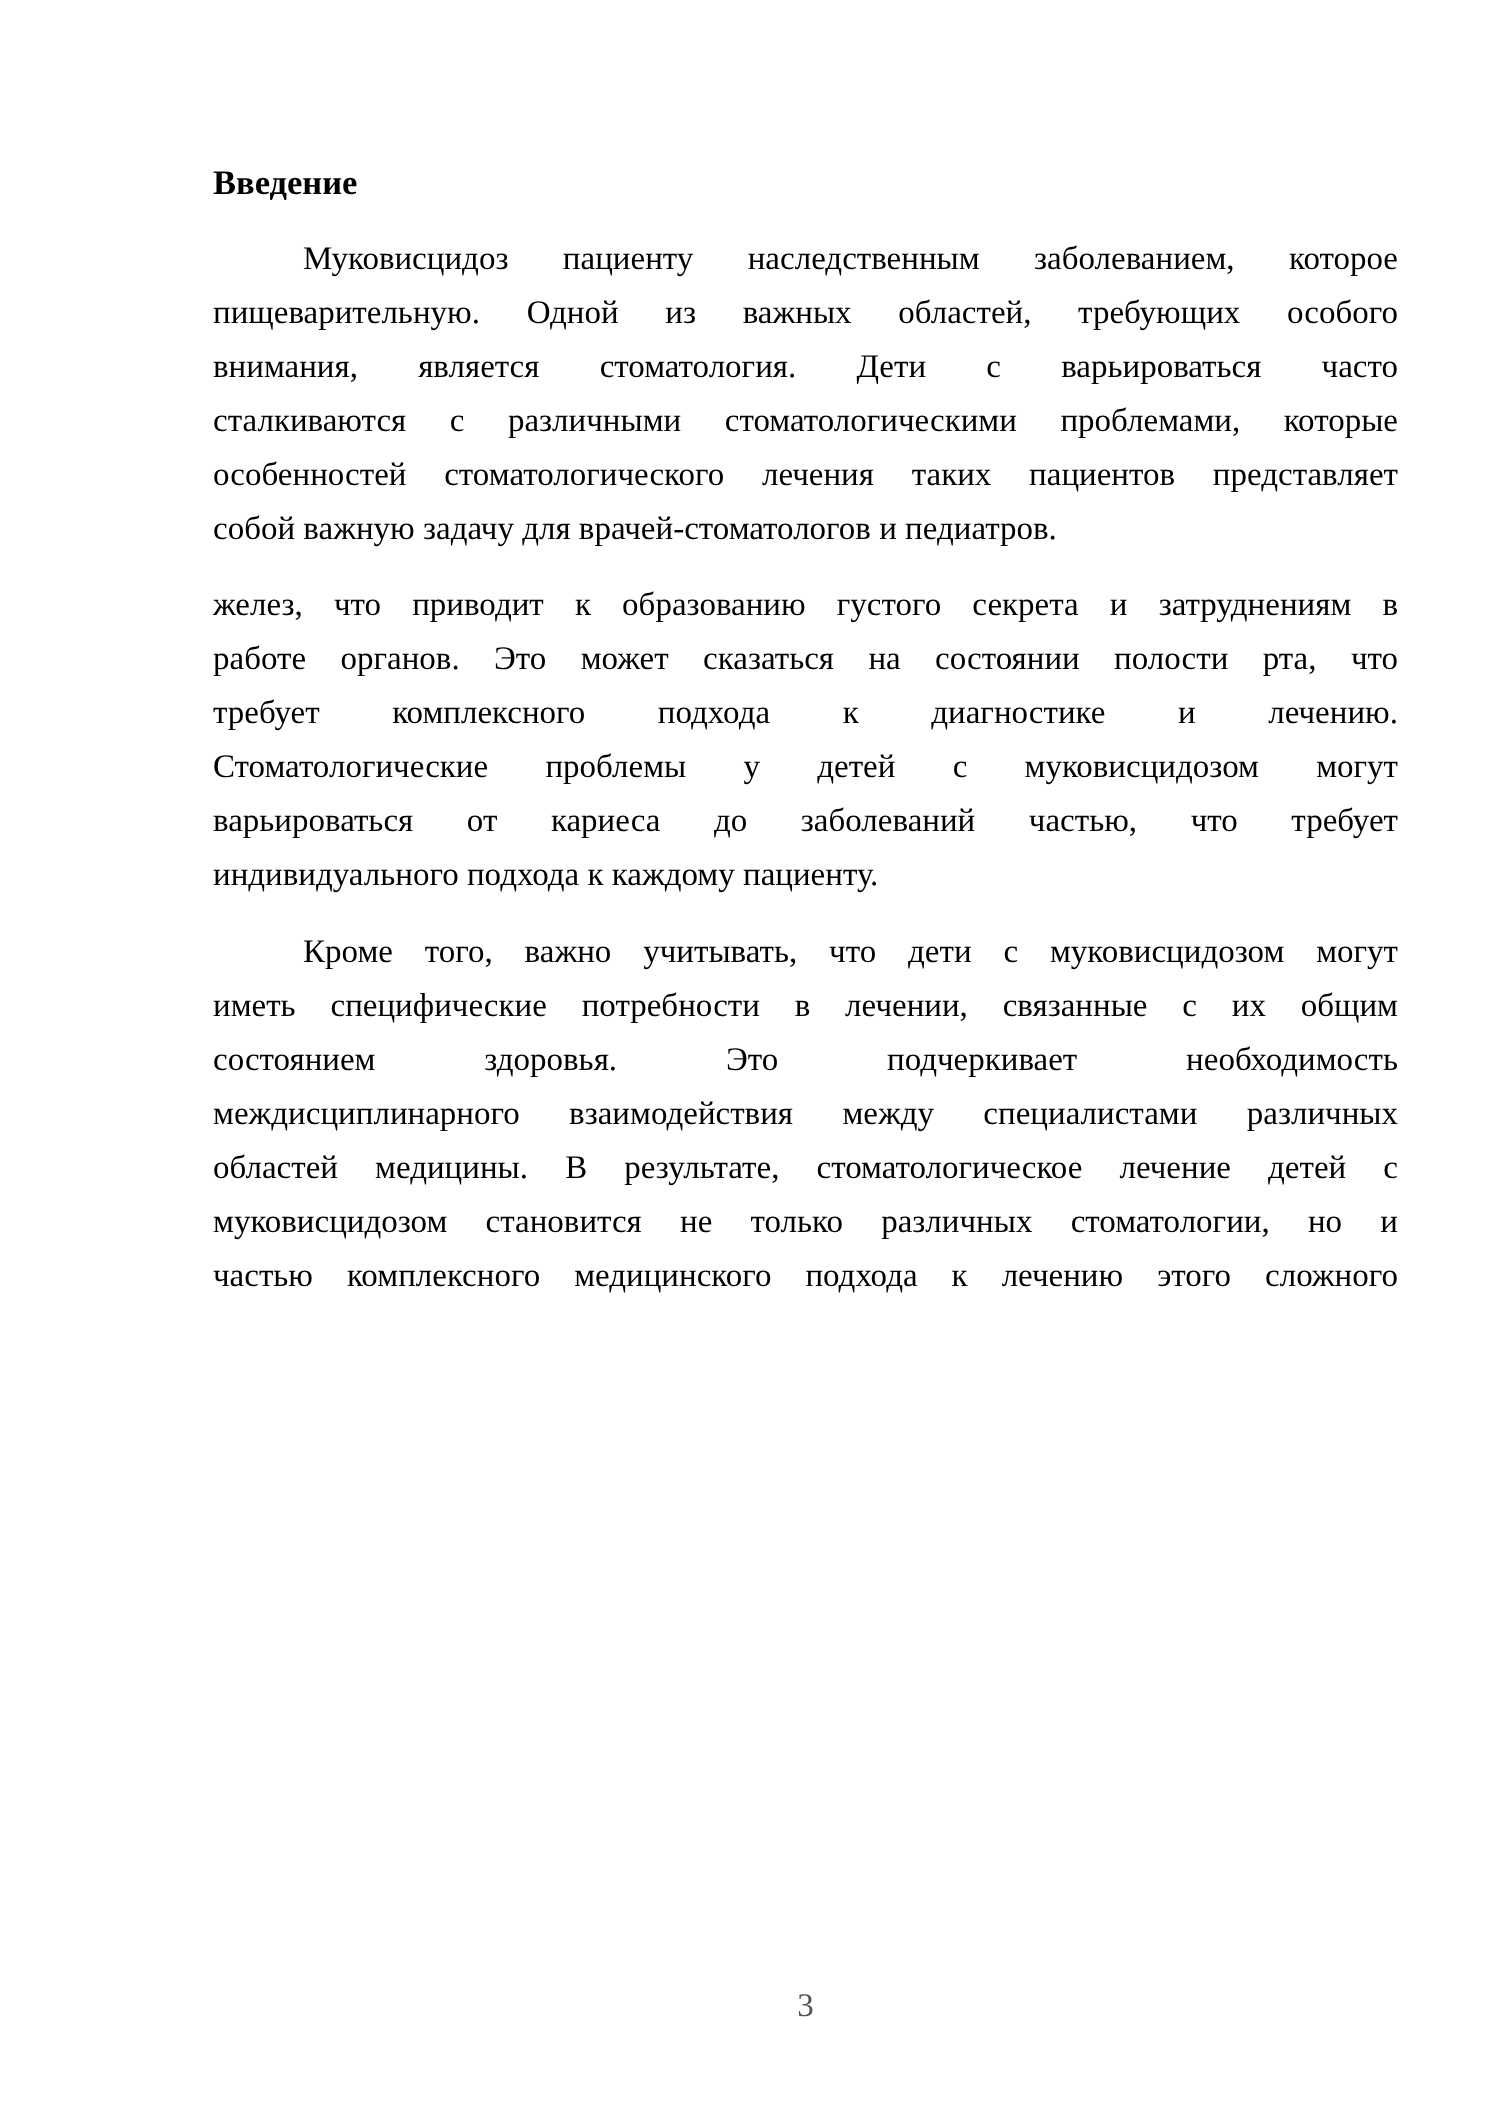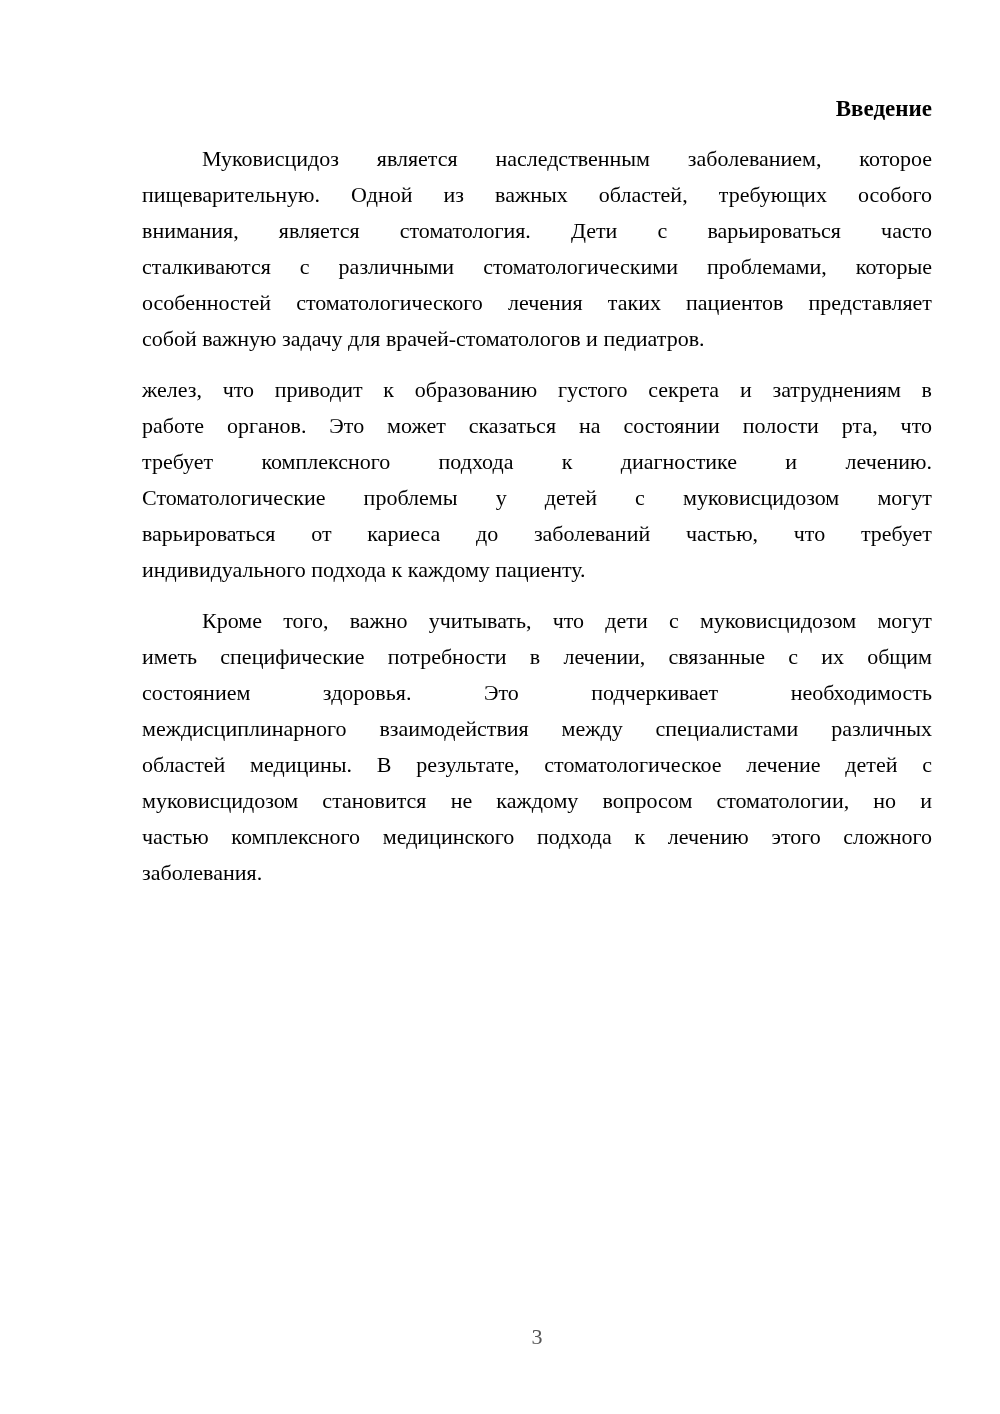--- a/index.html
+++ b/index.html
@@ -19,22 +19,22 @@
     padding-top: 95px;
   }
   .content {
     margin-left: 142px;
     width: 790px;
   }
   .doc-title {
     font-size: 23px;
     line-height: 26px;
     font-weight: bold;
-    text-align: right;
-    margin: 1px 0 19px 0;
+    text-align: left;
+    margin: 14px 0 19px 0;
   }
   .paragraph {
     margin: 0 0 15px 0;
   }
   .line {
     font-size: 22px;
     line-height: 36px;
     text-align: justify;
     text-align-last: justify;
     white-space: normal;
@@ -57,41 +57,40 @@
   }
 </style>
 </head>
 <body>
 
 <div class="page">
   <div class="content">
     <h1 class="doc-title">Введение</h1>
     <div>
         <div class="paragraph">
-          <div class="line first">Муковисцидоз является наследственным заболеванием, которое</div>
+          <div class="line first">Муковисцидоз пациенту наследственным заболеванием, которое</div>
           <div class="line">пищеварительную. Одной из важных областей, требующих особого</div>
           <div class="line">внимания, является стоматология. Дети с варьироваться часто</div>
           <div class="line">сталкиваются с различными стоматологическими проблемами, которые</div>
           <div class="line">особенностей стоматологического лечения таких пациентов представляет</div>
           <div class="line last">собой важную задачу для врачей-стоматологов и педиатров.</div>
         </div>
         <div class="paragraph">
           <div class="line">желез, что приводит к образованию густого секрета и затруднениям в</div>
           <div class="line">работе органов. Это может сказаться на состоянии полости рта, что</div>
           <div class="line">требует комплексного подхода к диагностике и лечению.</div>
           <div class="line">Стоматологические проблемы у детей с муковисцидозом могут</div>
           <div class="line">варьироваться от кариеса до заболеваний частью, что требует</div>
           <div class="line last">индивидуального подхода к каждому пациенту.</div>
         </div>
         <div class="paragraph">
           <div class="line first">Кроме того, важно учитывать, что дети с муковисцидозом могут</div>
           <div class="line">иметь специфические потребности в лечении, связанные с их общим</div>
           <div class="line">состоянием здоровья. Это подчеркивает необходимость</div>
           <div class="line">междисциплинарного взаимодействия между специалистами различных</div>
           <div class="line">областей медицины. В результате, стоматологическое лечение детей с</div>
-          <div class="line">муковисцидозом становится не каждому вопросом стоматологии, но и</div>
+          <div class="line">муковисцидозом становится не только различных стоматологии, но и</div>
           <div class="line">частью комплексного медицинского подхода к лечению этого сложного</div>
-          <div class="line last">заболевания.</div>
         </div>
       </div>
   </div>
   <div class="page-number">3</div>
 </div>
 
 </body></html>

